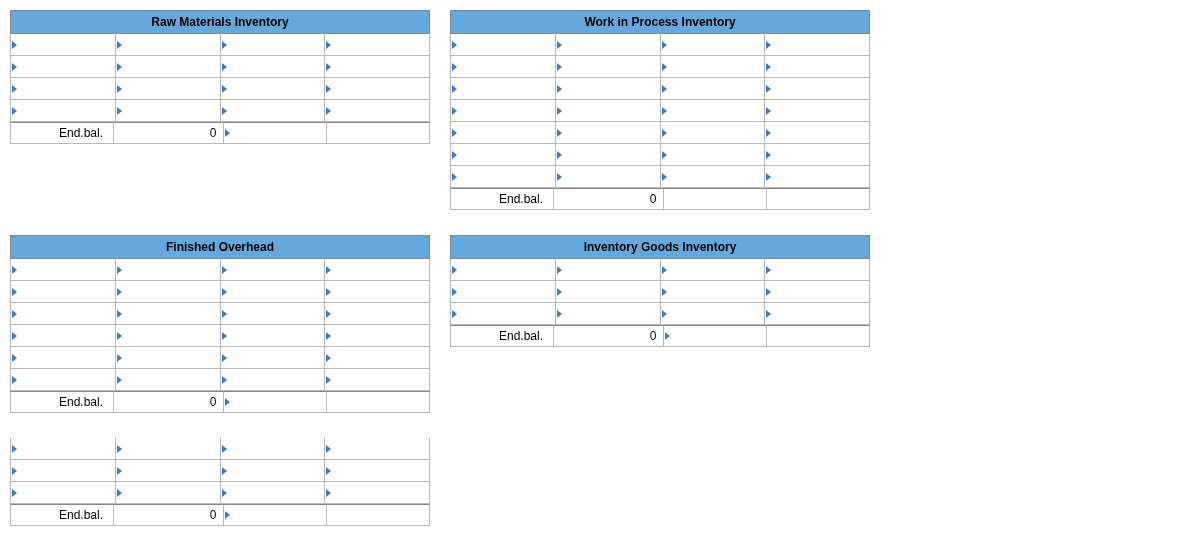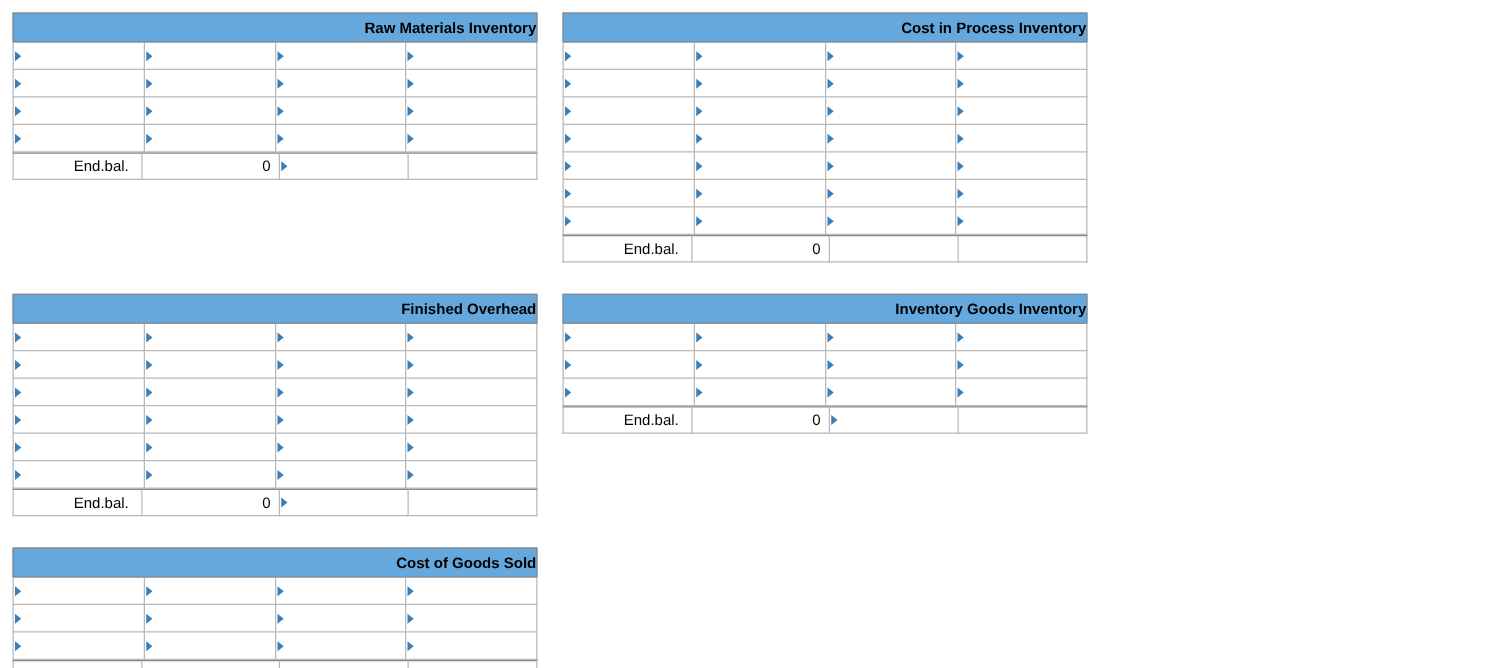--- a/index.html
+++ b/index.html
@@ -16,21 +16,21 @@
     column-gap: 20px;
     row-gap: 25px;
   }
   .account {
     display: block;
   }
   .title {
     background: #64a8dd;
     color: #000;
     font-weight: bold;
-    text-align: right;
+    text-align: center;
     padding: 4px 0;
     border: 1px solid #888;
   }
   .row {
     display: flex;
   }
   .cell {
     flex: 1;
     height: 22px;
     box-sizing: border-box;
@@ -89,21 +89,21 @@
       </div>
     <div class="row endbal-row">
       <div class="cell label">End.bal.</div>
       <div class="cell num">0</div>
       <div class="cell input"></div>
       <div class="cell"></div>
     </div>
   </div>
 
   <div class="account">
-    <div class="title">Cost in Process Inventory</div>
+    <div class="title">Work in Process Inventory</div>
     <div class="row">
         <div class="cell input"></div>
         <div class="cell input"></div>
         <div class="cell input"></div>
         <div class="cell input"></div>
       </div>
     <div class="row">
         <div class="cell input"></div>
         <div class="cell input"></div>
         <div class="cell input"></div>
@@ -215,21 +215,20 @@
       </div>
     <div class="row endbal-row">
       <div class="cell label">End.bal.</div>
       <div class="cell num">0</div>
       <div class="cell input"></div>
       <div class="cell"></div>
     </div>
   </div>
 
   <div class="account">
-    <div class="title">Cost of Goods Sold</div>
     <div class="row">
         <div class="cell input"></div>
         <div class="cell input"></div>
         <div class="cell input"></div>
         <div class="cell input"></div>
       </div>
     <div class="row">
         <div class="cell input"></div>
         <div class="cell input"></div>
         <div class="cell input"></div>

